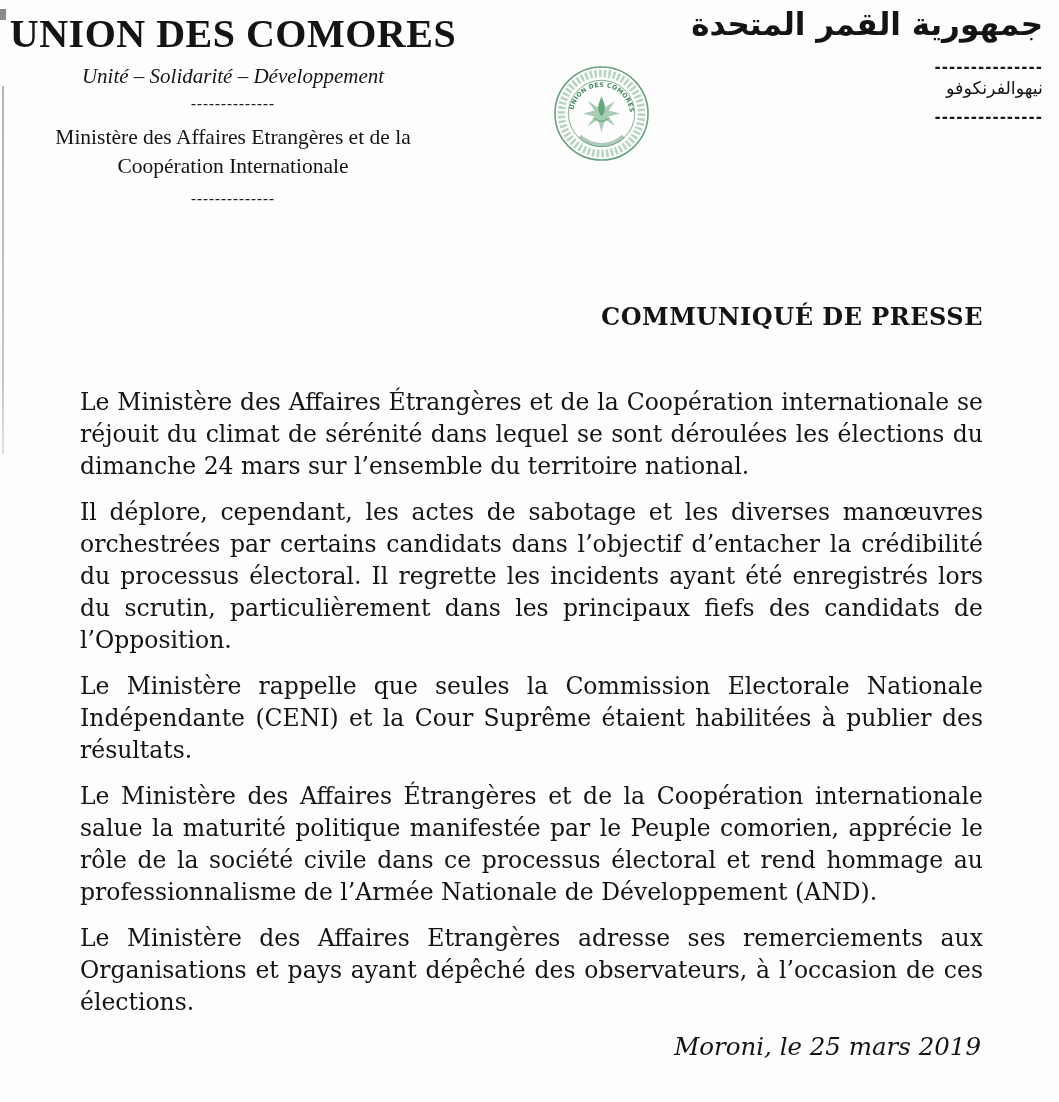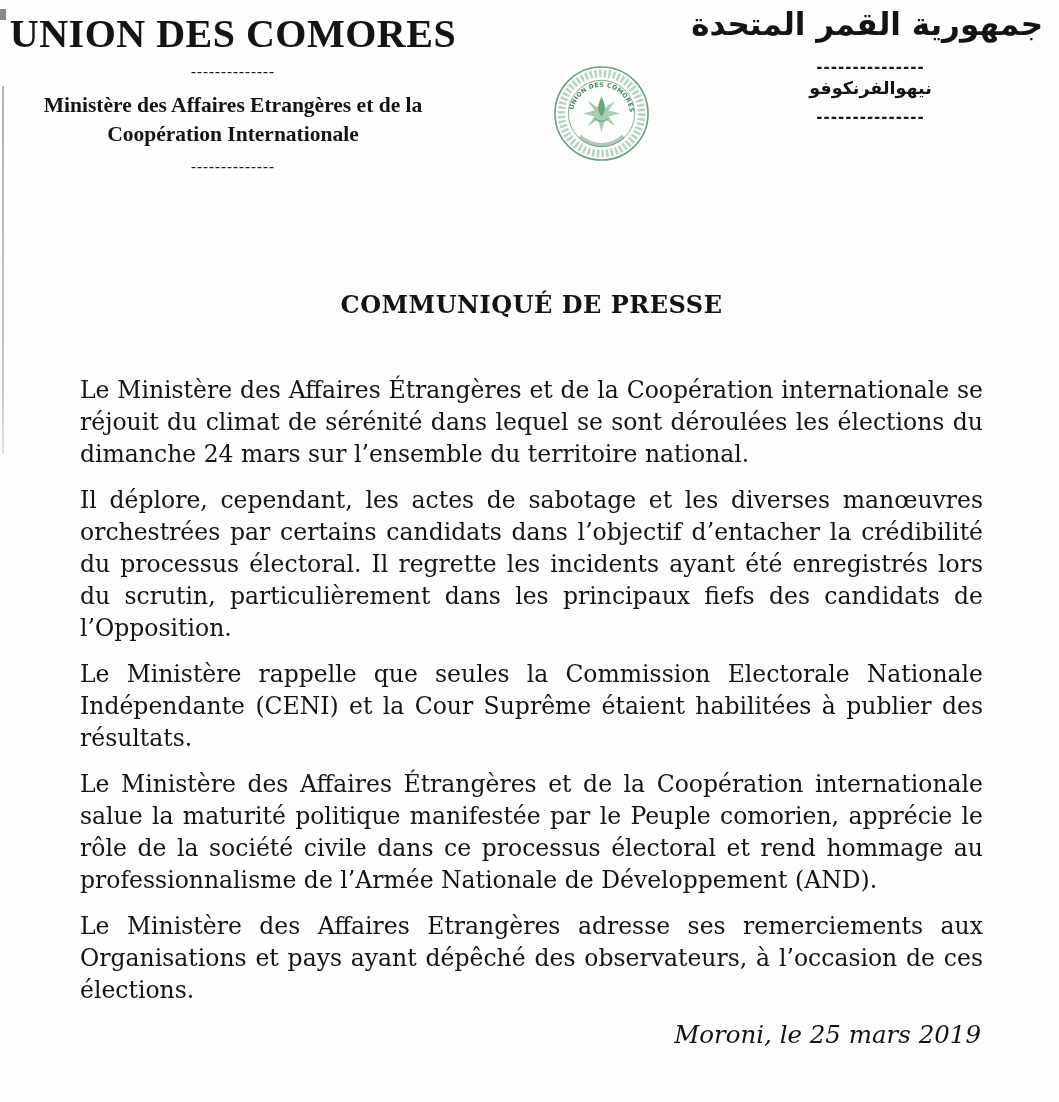--- a/index.html
+++ b/index.html
@@ -34,54 +34,54 @@
   }
   .lh-left .motto{
     font-style:italic;font-size:21px;margin-bottom:7px;
   }
   .dashes{
     font-size:15px;font-weight:bold;letter-spacing:1px;line-height:1;
     color:#1a1a1a;
   }
   .lh-left .dashes{margin:4px 0 12px 0;}
   .lh-left .ministry{
-    font-size:21.5px;font-weight:bold;line-height:29px;
+    font-size:21.5px;font-weight:normal;line-height:29px;
   }
   .lh-left .dashes.bottom{margin-top:10px;}
   
   .seal{
     position:absolute;left:552px;top:63px;width:99px;height:101px;
   }
   
   .lh-right{
     position:absolute;right:16px;top:4px;width:345px;
-    text-align:center;direction:rtl;
+    text-align:right;direction:rtl;
     font-family:"DejaVu Sans",sans-serif;
   }
   .lh-right .country-ar{
     font-size:31px;font-weight:bold;line-height:1.35;white-space:nowrap;
   }
   .lh-right .motto-ar{
     font-size:16.5px;font-weight:bold;margin-top:5px;word-spacing:7px;
   }
   .lh-right .dashes{margin-top:14px;direction:ltr;}
   .lh-right .ministry-ar{
     font-size:17.5px;font-weight:bold;margin-top:12px;white-space:nowrap;
   }
   .lh-right .ministry-sub-ar{
-    font-size:17.5px;font-weight:bold;margin-top:3px;
+    font-size:17.5px;font-weight:normal;margin-top:3px;
   }
   .lh-right .dashes.bottom{margin-top:12px;}
   
   .doc{
     position:absolute;left:80px;top:290px;width:903px;
   }
   .doc-title{
-    margin:0 0 55px 0;
-    text-align:center;
+    margin:12px 0 55px 0;
+    text-align:right;
     font-family:"DejaVu Serif","Liberation Serif",serif;
     font-size:24px;font-weight:bold;letter-spacing:.5px;
   }
   .doc p{
     margin:14px 0 14px 0;
     font-size:23.5px;
     line-height:32px;
     text-align:justify;
     text-justify:inter-word;
   }
@@ -93,20 +93,21 @@
   }
 </style>
 </head>
 <body>
 
 <div class="artifact-mark"></div>
 <div class="artifact-vline"></div>
 
 <header class="lh-left">
   <h1 class="country">UNION DES COMORES</h1>
+  <div class="motto">Unité – Solidarité – Développement</div>
   <div class="dashes">--------------</div>
   <div class="ministry">
     <div>Ministère des Affaires Etrangères et de la</div>
     <div>Coopération Internationale</div>
   </div>
   <div class="dashes bottom">--------------</div>
 </header>
 
 <div class="seal">
   <svg viewBox="0 0 100 100" width="99" height="101">

